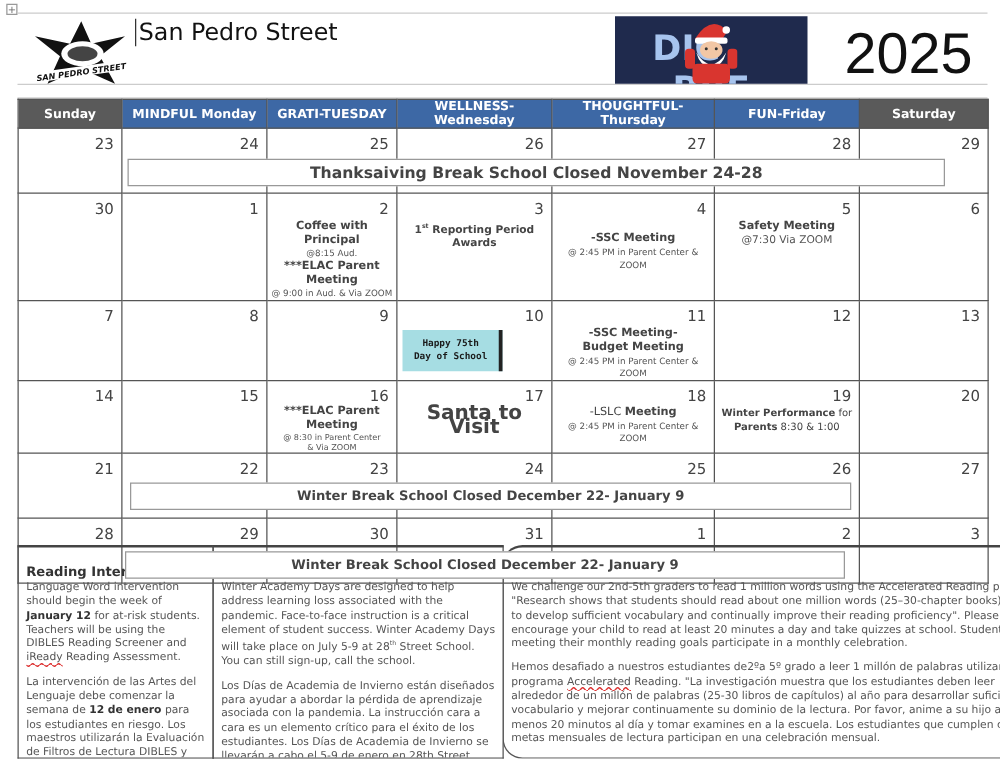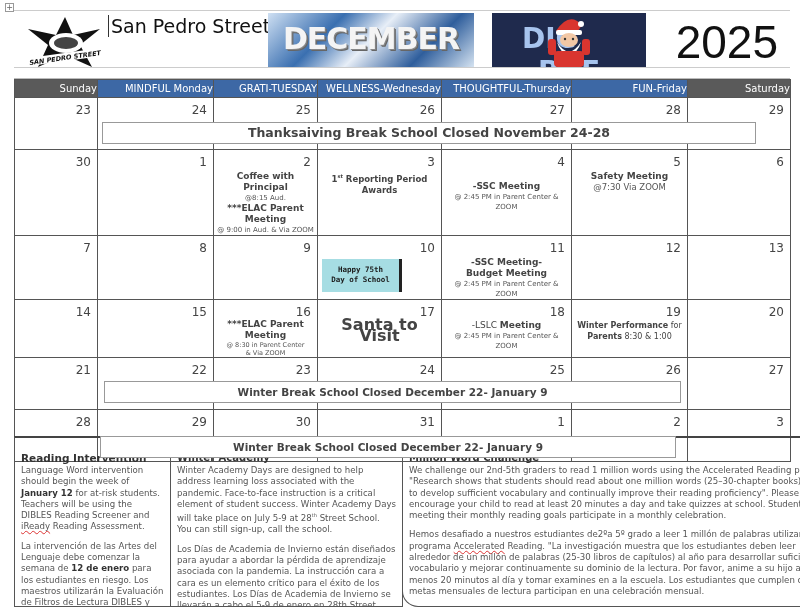--- a/index.html
+++ b/index.html
@@ -15,21 +15,21 @@
   .school-name { position: absolute; left: 94px; top: 4px; font-family: "DejaVu Sans", sans-serif; font-size: 19px; color: #111; border-left: 1px solid #333; padding-left: 2px; line-height: 22px; }
   .banner-dec { position: absolute; left: 254px; top: 2px; width: 206px; height: 54px; background: linear-gradient(135deg, #cfe0f3 0%, #3a6fb0 30%, #e7eef7 50%, #2f5e9c 75%, #d5e3f1 100%); overflow: hidden; }
   .banner-dec span { position: absolute; left: 0; right: 0; top: 8px; text-align: center; font-family: "DejaVu Sans", sans-serif; font-weight: bold; font-size: 30px; color: #f4f4f4; letter-spacing: -1px; text-shadow: 1px 1px 0 #888, 2px 2px 0 #666; }
   .banner-dic { position: absolute; left: 478px; top: 2px; width: 154px; height: 54px; background: #1f2a4d; overflow: hidden; }
   .banner-dic .txt { position: absolute; left: 0; right: 0; top: 9px; text-align: center; font-family: "DejaVu Sans", sans-serif; font-weight: bold; font-size: 28px; color: #a7c4ee; letter-spacing: 0px; }
   .santa { position: absolute; left: 56px; top: 2px; width: 42px; height: 52px; }
   .year { position: absolute; right: 12px; top: 6px; font-family: "Liberation Sans", sans-serif; font-size: 46px; color: #111; line-height: 50px; }
 
   
   .cal { position: absolute; left: 14px; top: 79px; width: 776px; border-collapse: collapse; table-layout: fixed; }
-  .cal th { height: 18px; font-size: 10px; font-weight: normal; color: #fff; border: 1px solid #555; text-align: right; }
+  .cal th { height: 18px; font-size: 10px; font-weight: bold; color: #fff; border: 1px solid #555; text-align: center; }
   .cal th.wk { background: #5a5a5a; }
   .cal th.wd { background: #3d68a5; }
   .cal td { border: 1px solid #555; vertical-align: top; position: relative; padding: 0; }
   .daynum { display: block; text-align: right; font-weight: normal; font-size: 12px; color: #444; padding: 5px 6px 0 0; line-height: 14px; }
   .ev { text-align: center; font-size: 8.5px; color: #444; line-height: 11px; padding: 2px 3px 0; }
   .ev b { font-weight: bold; }
   .ev .small { font-size: 7px; color: #555; display: block; line-height: 10px; }
   .ev .title { font-weight: bold; font-size: 9px; display: block; }
   .banner-bar { position: absolute; height: 22px; border: 1px solid #999; background: #fff; text-align: center; font-weight: bold; color: #444; z-index: 2; }
 
@@ -60,23 +60,20 @@
 
 <div class="header">
   <svg class="logo" viewBox="0 0 90 54">
     <polygon points="45,2 53,20 80,14 60,30 72,52 45,40 18,52 28,30 8,14 36,20" fill="#111"></polygon>
     <ellipse cx="46" cy="28" rx="17" ry="10" fill="#fff"></ellipse>
     <ellipse cx="46" cy="28" rx="12" ry="6" fill="#444"></ellipse>
     <rect x="14" y="38" width="62" height="8" fill="#fff" transform="rotate(-8 45 42)"></rect>
     <text x="45" y="45" font-size="6.5" font-weight="bold" font-style="italic" text-anchor="middle" fill="#111" transform="rotate(-8 45 42)">SAN PEDRO STREET</text>
   </svg>
   <div class="school-name">San Pedro Street</div>
-  <div class="banner-dec">
-    <span>DECEMBER</span>
-  </div>
   <div class="banner-dic">
     <div class="txt"><span>DIC</span><span style="display:inline-block;width:40px;"></span><span>BRE</span></div>
     <svg class="santa" viewBox="0 0 42 52">
       <path d="M8 16 Q21 -4 34 10 L30 16 Z" fill="#d9352f"></path>
       <circle cx="33" cy="9" r="3" fill="#fff"></circle>
       <rect x="8" y="15" width="26" height="5" rx="2" fill="#fff"></rect>
       <ellipse cx="21" cy="25" rx="9" ry="7" fill="#f2c7a5"></ellipse>
       <path d="M9 27 Q21 46 33 27 Q30 38 21 40 Q12 38 9 27Z" fill="#fff"></path>
       <rect x="6" y="36" width="30" height="16" rx="4" fill="#d9352f"></rect>
       <rect x="0" y="24" width="8" height="16" rx="3" fill="#d9352f"></rect>

